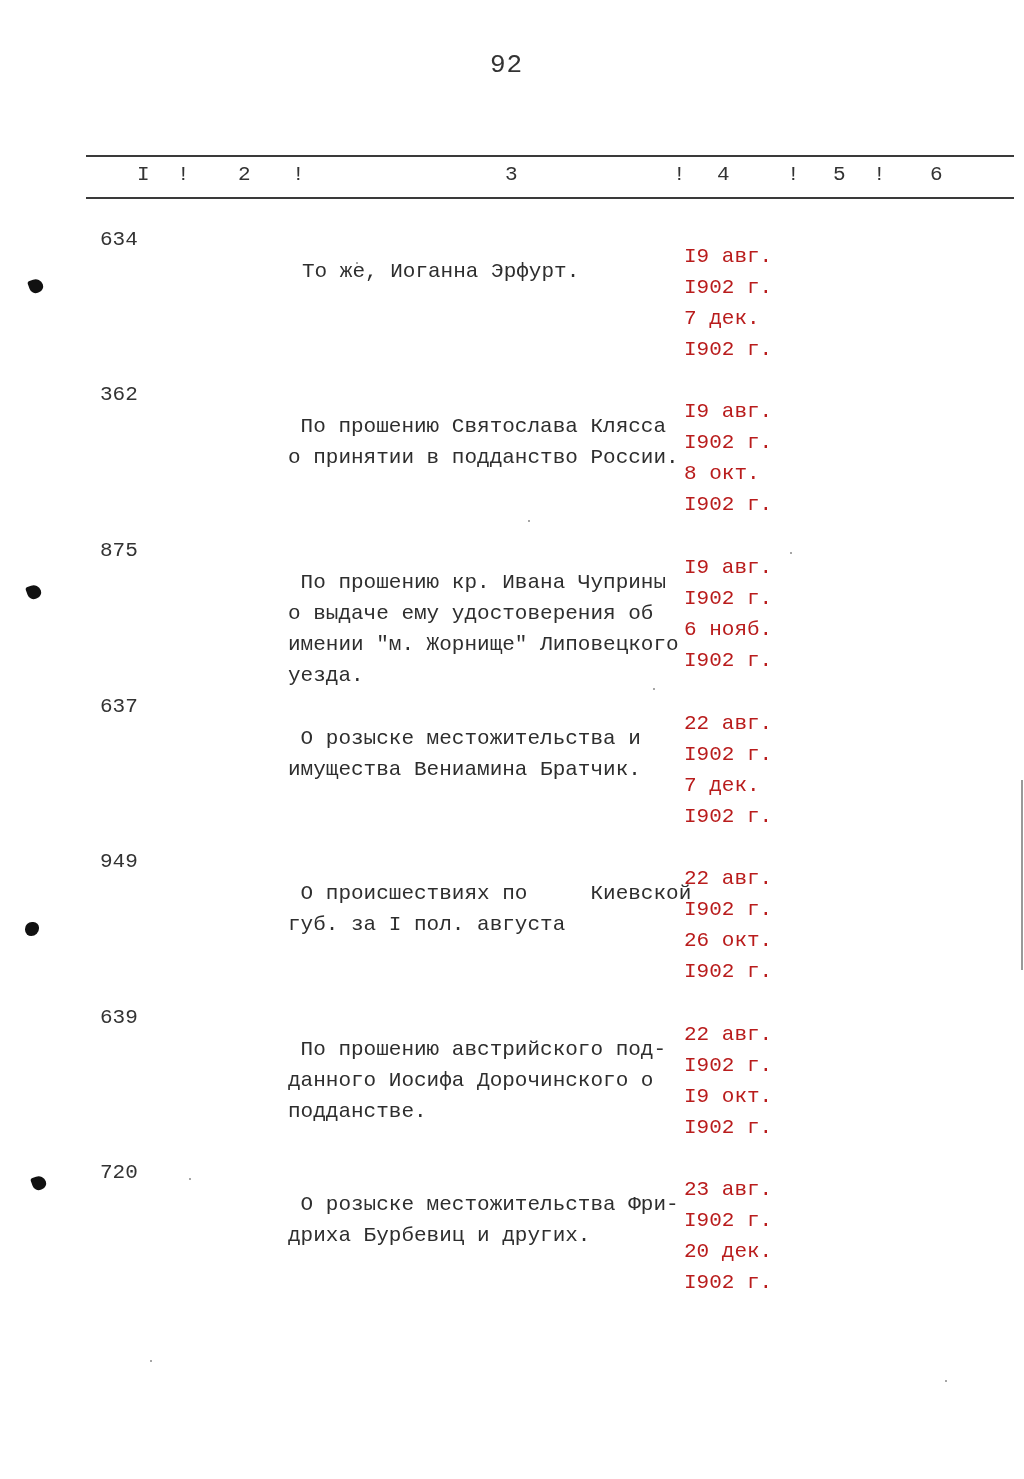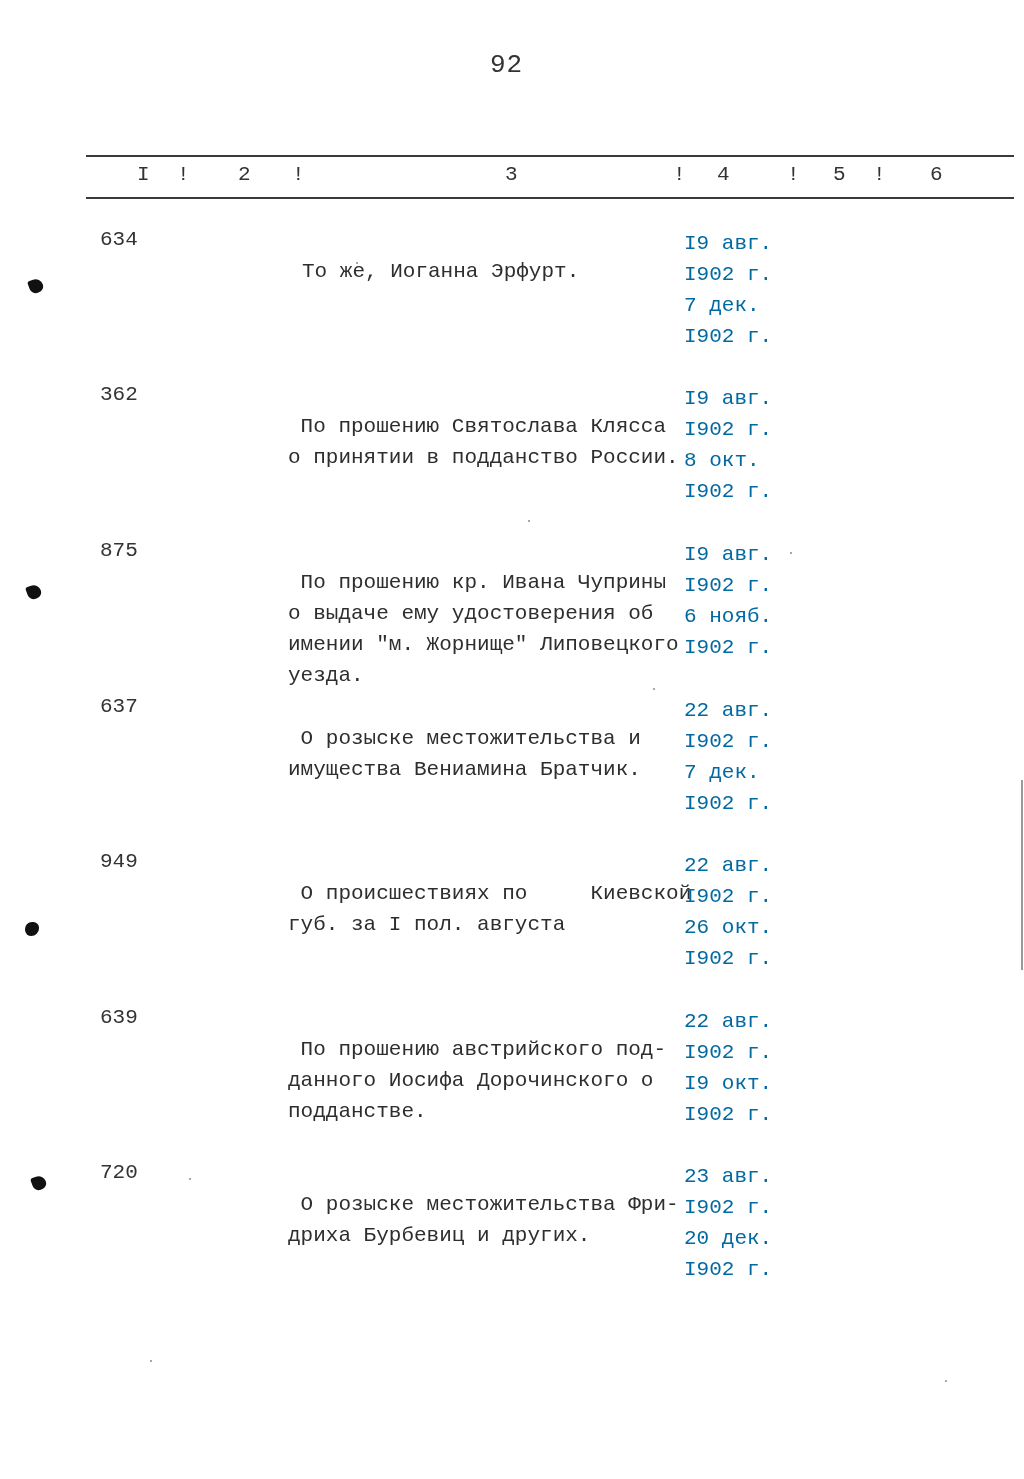--- a/index.html
+++ b/index.html
@@ -57,25 +57,25 @@
       top: 0;
       font-size: 21px;
       line-height: 31px;
       white-space: pre;
       color: #2e2e2e;
       margin-top: 28px;
     }
     .entry-dates {
       position: absolute;
       left: 684px;
-      top: 0;
+      top: 13px;
       font-size: 21px;
       line-height: 31px;
       white-space: pre;
-      color: #0369a1;
+      color: #b91c1c;
     }
     .hole-mark {
       position: absolute;
       width: 14px;
       height: 14px;
       background: #111;
       border-radius: 50% 40% 55% 45%;
     }
     .hole-mark.tri {
       border-radius: 20% 60% 50% 50%;

